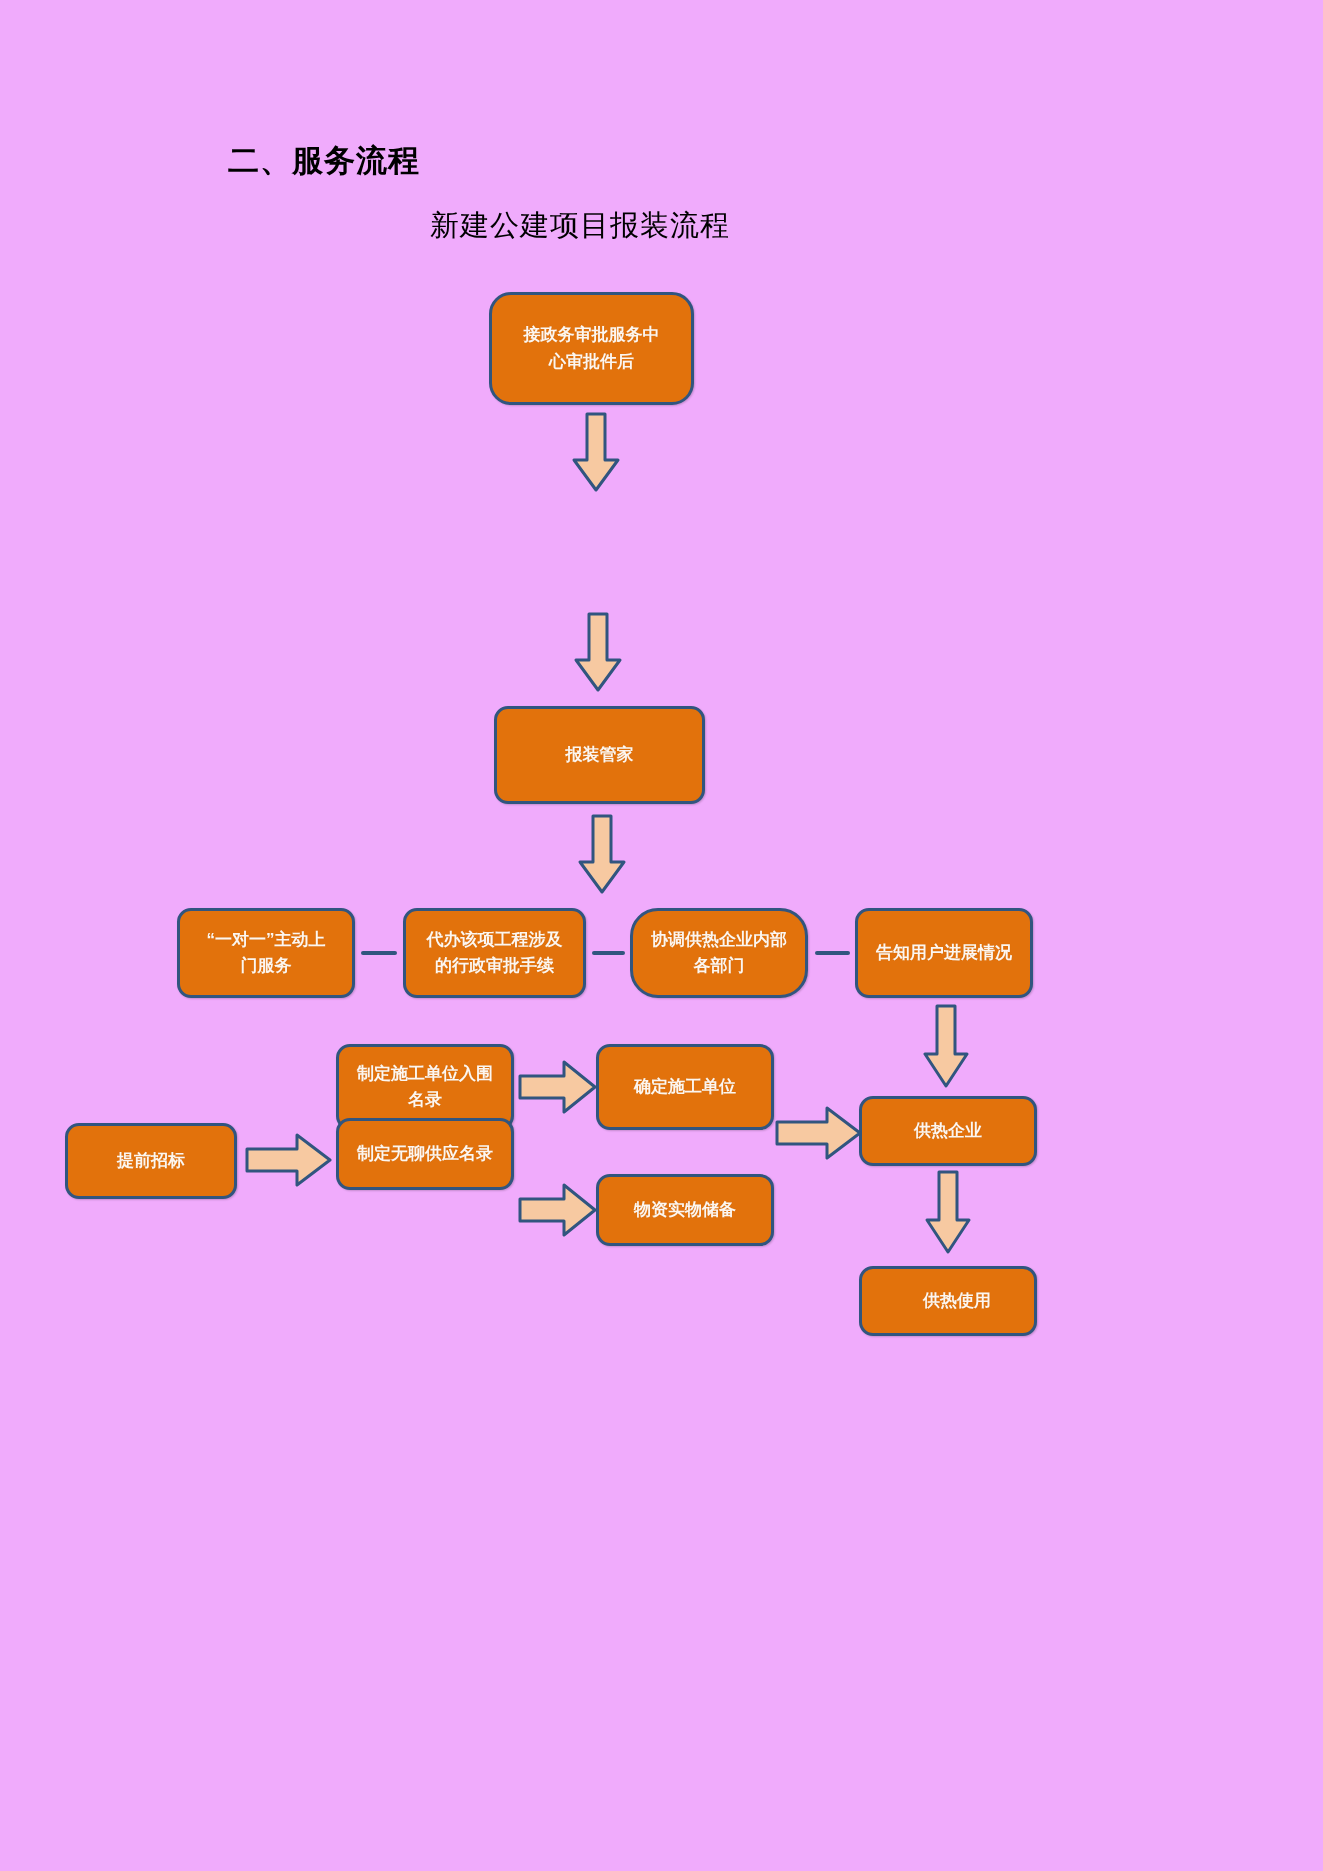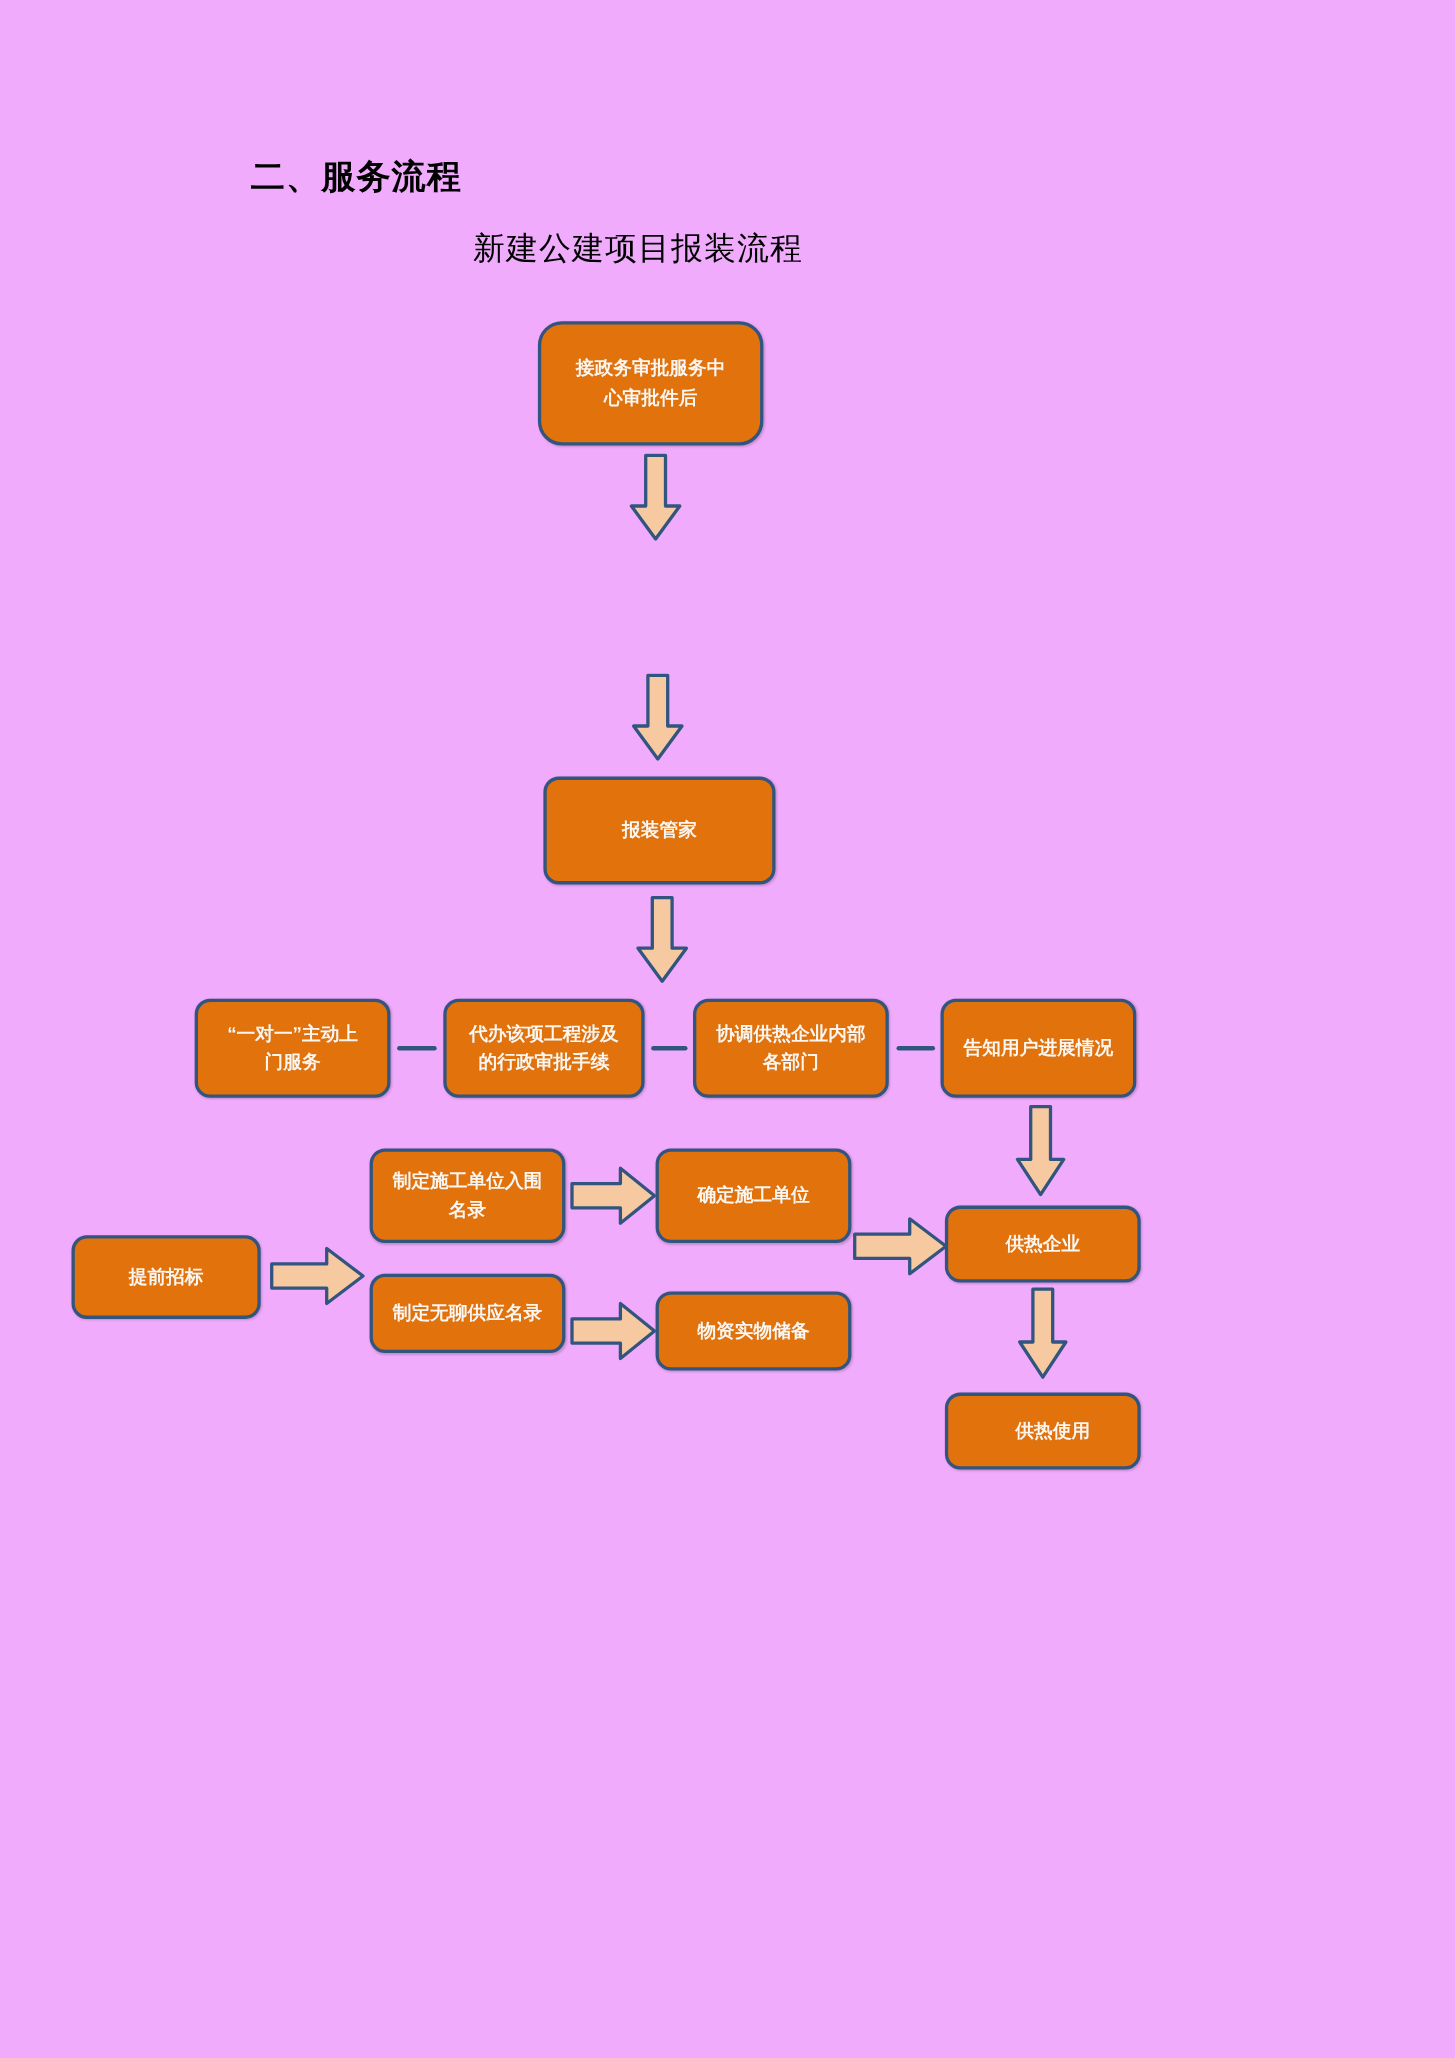--- a/index.html
+++ b/index.html
@@ -90,33 +90,33 @@
 
 
   <div class="node" style="left:494px; top:706px; width:211px; height:98px;">报装管家</div>
 
   <div class="node" style="left:177px; top:908px; width:178px; height:90px;">“一对一”主动上
 门服务</div>
 
   <div class="node" style="left:403px; top:908px; width:183px; height:90px;">代办该项工程涉及
 的行政审批手续</div>
 
-  <div class="node" style="left:630px; top:908px; width:178px; height:90px;">协调供热企业内部
+  <div class="node" style="left:630px; top:908px; width:178px; height:90px;border-radius:28px;">协调供热企业内部
 各部门</div>
 
   <div class="node" style="left:855px; top:908px; width:178px; height:90px;">告知用户进展情况</div>
 
   <div class="node" style="left:336px; top:1044px; width:178px; height:86px;">制定施工单位入围
 名录</div>
 
   <div class="node" style="left:596px; top:1044px; width:178px; height:86px;">确定施工单位</div>
 
   <div class="node" style="left:65px; top:1123px; width:172px; height:76px;">提前招标</div>
 
-  <div class="node" style="left:336px; top:1158px; width:178px; height:72px;">制定无聊供应名录</div>
+  <div class="node" style="left:336px; top:1118px; width:178px; height:72px;">制定无聊供应名录</div>
 
   <div class="node" style="left:596px; top:1174px; width:178px; height:72px;">物资实物储备</div>
 
   <div class="node" style="left:859px; top:1096px; width:178px; height:70px;">供热企业</div>
 
   <div class="node" style="left:859px; top:1266px; width:178px; height:70px;padding-left:28px;">供热使用</div>
 
   <div class="arrow" style="left:570px; top:412px;">
     <svg width="52" height="82" viewBox="0 0 52 82">
       <polygon points="17,2 35,2 35,48 48,48 26,78 4,48 17,48" fill="#F7C9A1" stroke="#31557F" stroke-width="3" stroke-linejoin="round"></polygon>

